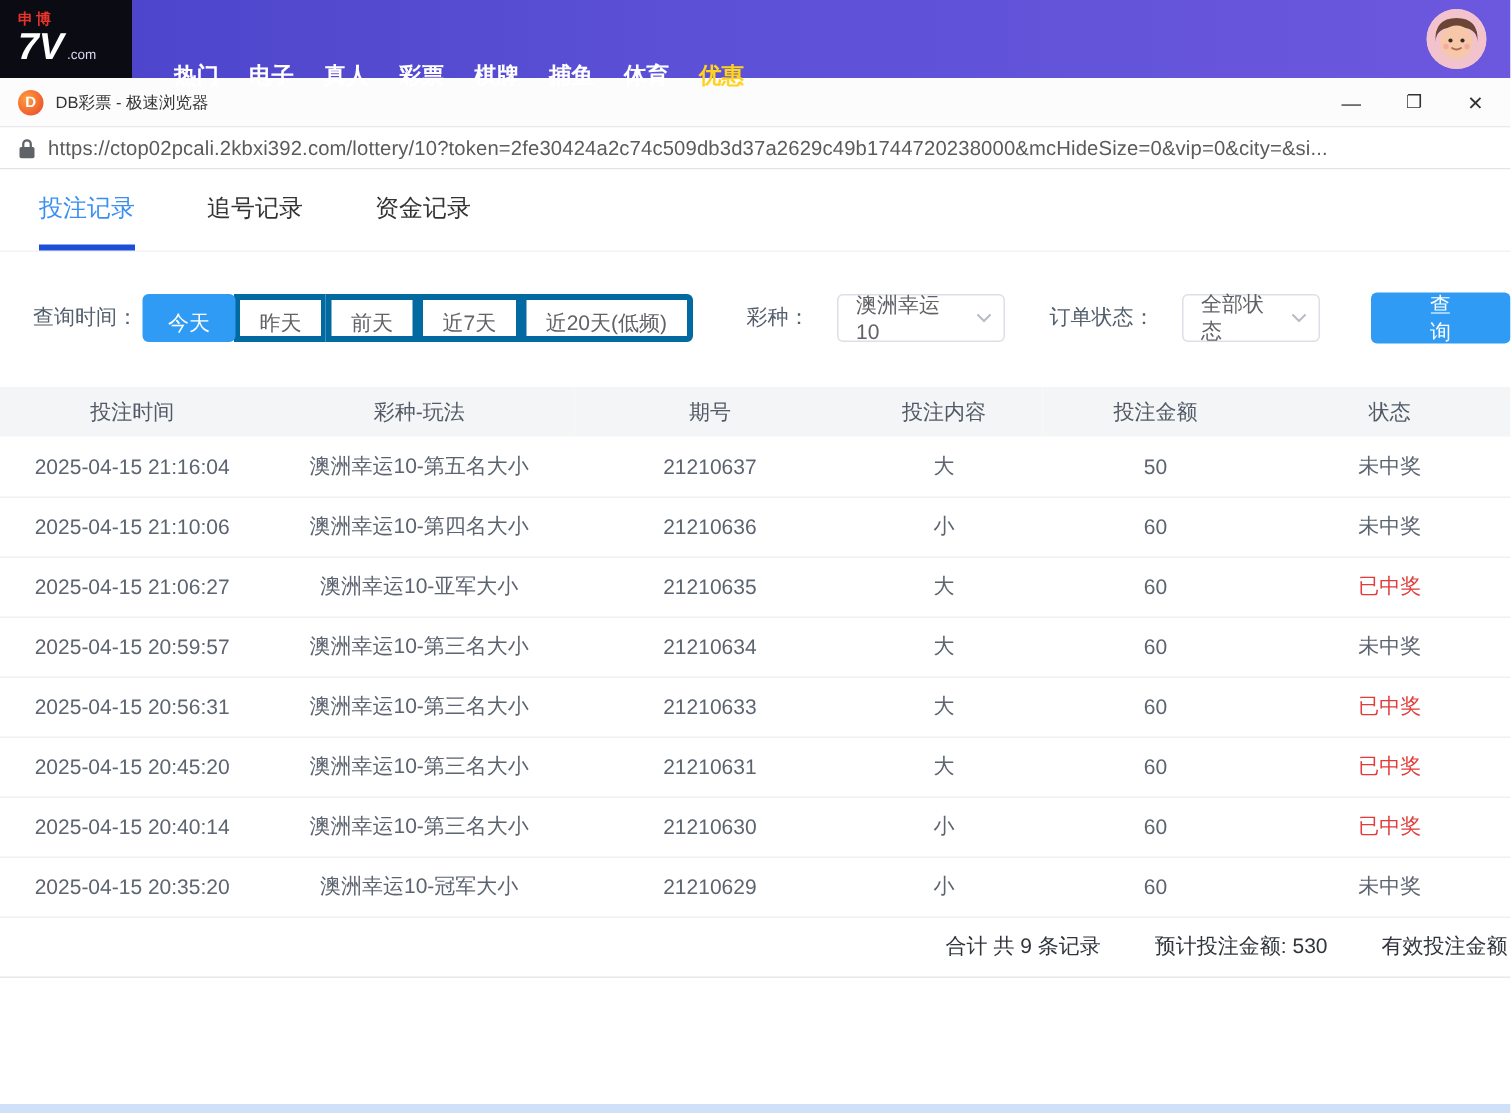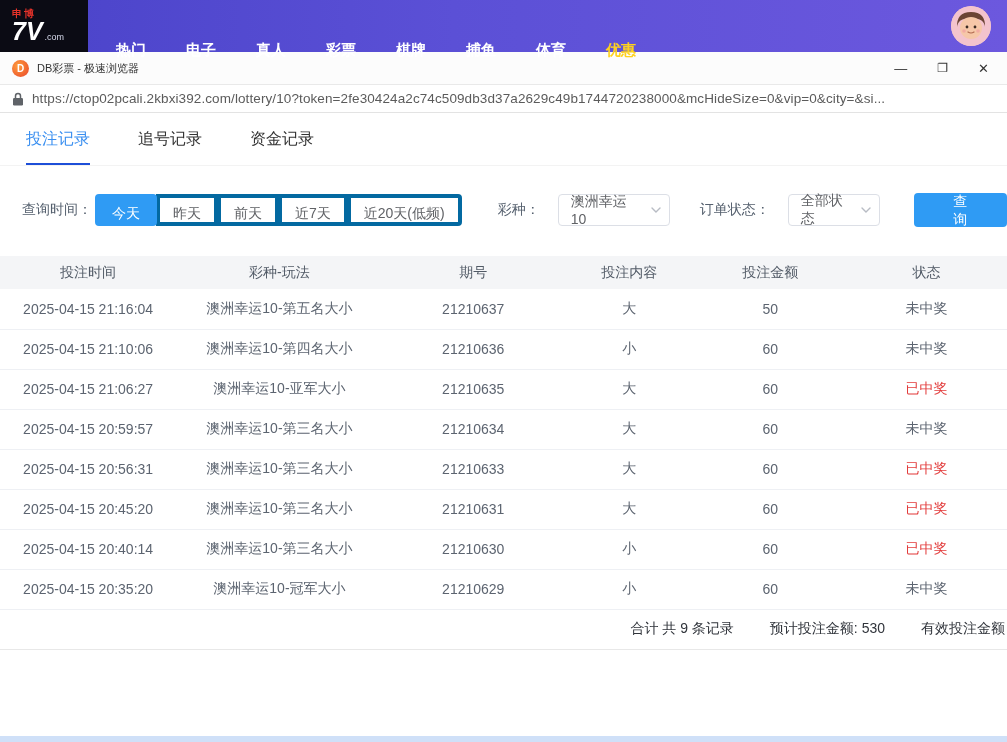--- a/index.html
+++ b/index.html
@@ -6,41 +6,41 @@
   html,body { width:1007px; height:742px; overflow:hidden; }
   body { font-family:"Liberation Sans","DejaVu Sans",sans-serif; background:#fff; position:relative; }
 
   
   .nav { height:52px; background:linear-gradient(90deg,#4a43c9 0%,#5b50d6 45%,#6c58de 100%); display:flex; align-items:center; }
   .logo { width:88px; height:52px; background:#0b0b14; display:flex; flex-direction:column; justify-content:center; padding-left:12px; cursor:pointer; }
   .logo-cn { color:#e8332a; font-size:10px; font-weight:bold; letter-spacing:2px; line-height:10px; }
   .logo-row { display:flex; align-items:baseline;text-align:center; }
   .logo-main { color:#fff; font-size:25px; font-weight:800; font-style:italic; line-height:24px; }
   .logo-suffix { color:#d6d9ea; font-size:9px; margin-left:2px; }
-  .nav-menu { display:flex; gap:40px; margin-left:28px;margin-top:48px; }
+  .nav-menu { display:flex; gap:20px; margin-left:28px;margin-top:48px; }
   .nav-item { color:#ffffff; font-size:15px; font-weight:bold; cursor:pointer; white-space:nowrap; }
   .nav-item.highlight { color:#ffd21e; }
   .avatar { margin-left:auto; margin-right:16px; width:40px; height:40px; border-radius:50%; overflow:hidden; background:#f8c7cf; cursor:pointer; flex:none; }
 
   
   .titlebar { height:33px; background:#fcfcfc; border-bottom:1px solid #e9e9e9; display:flex; align-items:center; padding:0 12px; }
   .fav-icon { width:17px; height:17px; border-radius:50%; background:radial-gradient(circle at 35% 35%, #ff9d3c, #e8432a); color:#fff; font-size:10px; font-weight:bold; display:flex; align-items:center; justify-content:center; flex:none; }
   .title-text { font-size:11px; color:#333; margin-left:8px; }
   .win-controls { margin-left:auto; display:flex; align-items:center; gap:30px; padding-right:6px; }
   .win-btn { font-size:13px; color:#333; cursor:pointer; line-height:1; }
   .win-btn.max { font-size:12px; }
   .urlbar { height:28px; background:#fff; border-bottom:1px solid #e3e3e3; display:flex; align-items:center; padding:0 12px; }
   .lock { flex:none; margin-right:8px; display:flex; }
   .url-text { font-size:13.5px; color:#5b5b5b; white-space:nowrap; overflow:hidden; letter-spacing:0.1px; }
 
   
   .content { height:629px; position:relative; background:#fff; }
   .tabs { display:flex; gap:48px; padding:16px 0 0 26px; border-bottom:1px solid #f3f3f3; }
   .tab { font-size:16px; color:#333; padding-bottom:13px; cursor:pointer; }
-  .tab.active { color:#3a8ff0; border-bottom:2px solid #1d4ed8; }
+  .tab.active { color:#3a8ff0; border-bottom:4px solid #1d4ed8; }
 
   .filter-row { display:flex; align-items:center; margin:27px 0 0 22px; font-size:14px; color:#55606e;justify-content:flex-end; }
   .filter-label { white-space:nowrap; }
   .seg { display:flex; margin-left:4px; }
   .seg-btn { height:32px; line-height:30px; padding:0 13px; border:4px solid #0369a1; background:#fff; color:#606266; margin-left:-1px; font-size:14px; cursor:pointer; white-space:nowrap; }
   .seg-btn:first-child { border-radius:4px 0 0 4px; }
   .seg-btn:last-child { border-radius:0 4px 4px 0; }
   .seg-btn.active { background:#2f9bf4; border-color:#2f9bf4; color:#fff; border-radius:4px; position:relative; z-index:1; }
   .lbl-lottery { margin-left:36px; }
   .lbl-status { margin-left:30px; }

